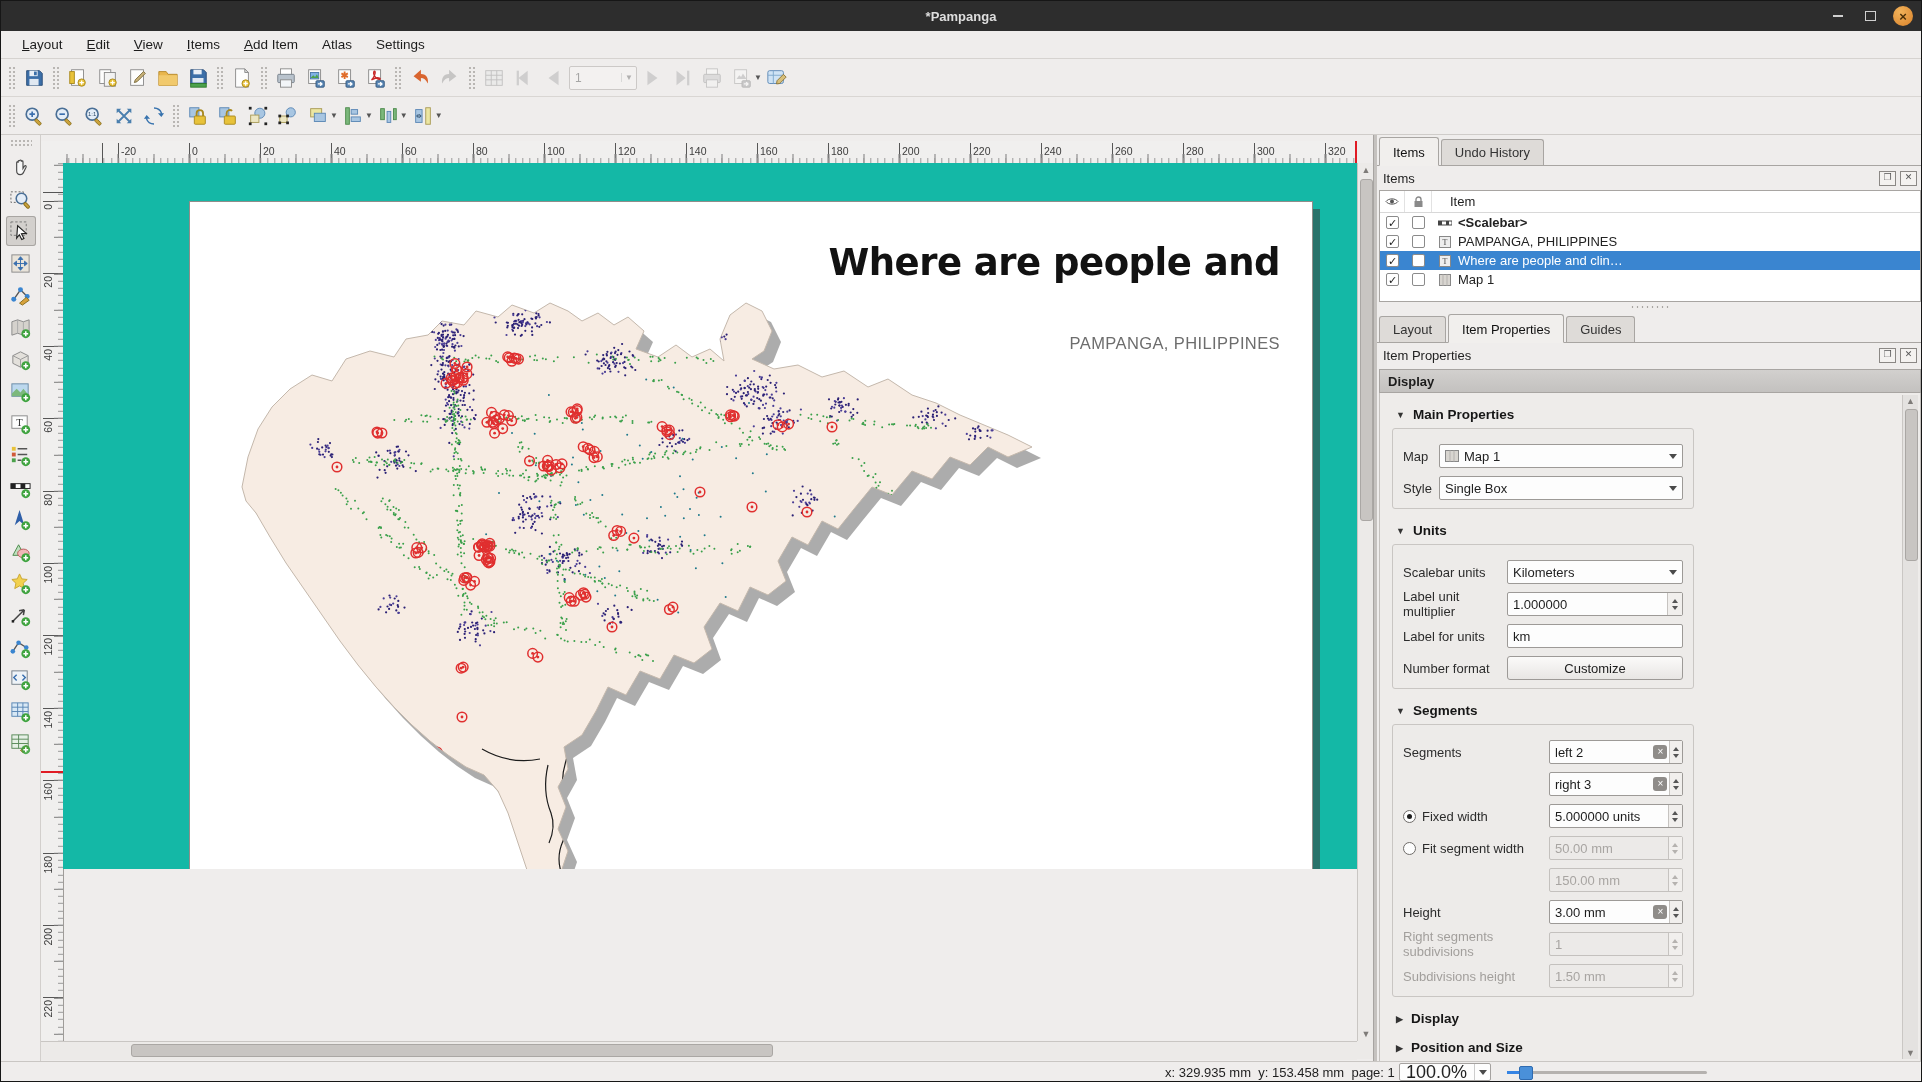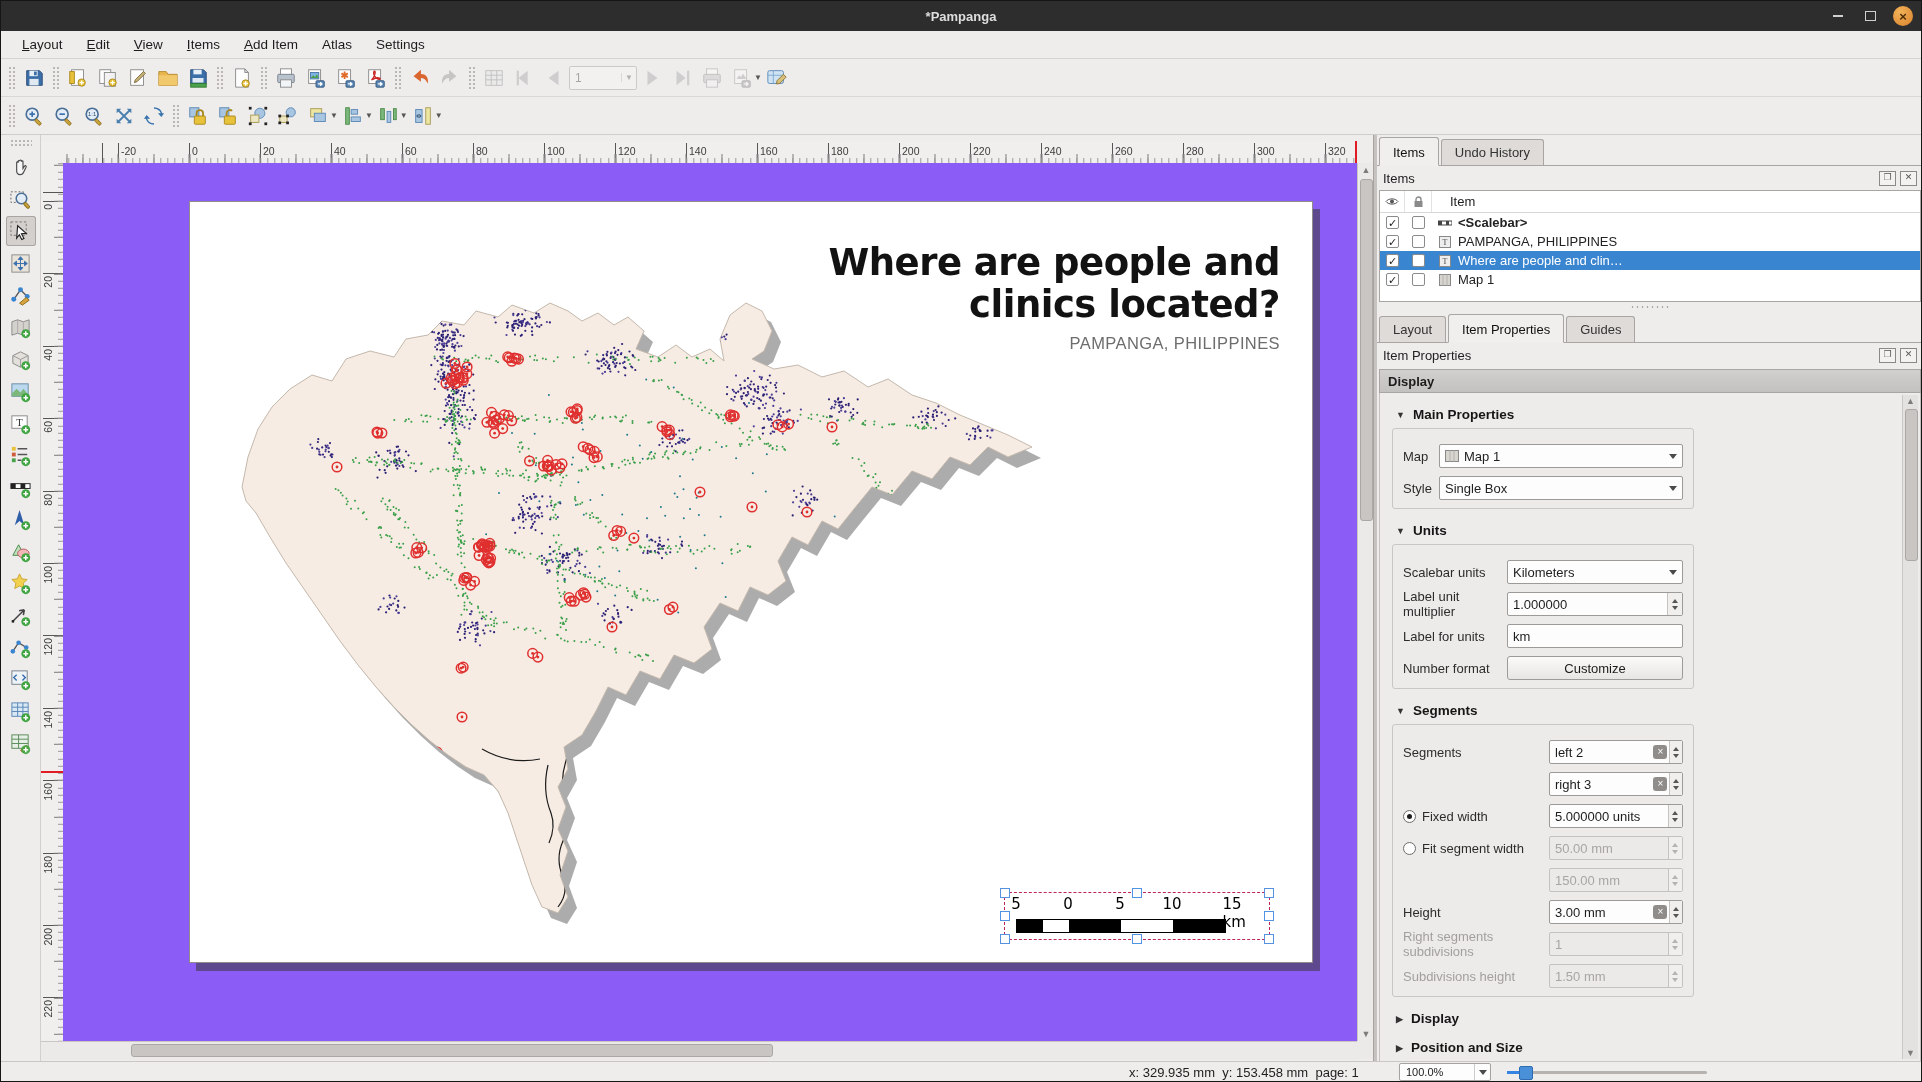--- a/index.html
+++ b/index.html
@@ -55,21 +55,21 @@
       repeating-linear-gradient(180deg,#7b7b7b 0 1px,transparent 1px 36.2px),
       repeating-linear-gradient(180deg,#565656 0 1px,transparent 1px 72.4px);
     background-size:5px 100%,9px 100%,20px 100%;
     background-position:100% 1.8px,100% 1.8px,100% 38px;
     background-repeat:repeat-y;}
   .rlab{position:absolute;font-size:10.5px;color:#3c3c3c;bottom:6px;}
   .rlabv{position:absolute;font-size:10.5px;color:#3c3c3c;left:1px;writing-mode:vertical-rl;transform:rotate(180deg);}
   .redmark-h{position:absolute;top:0;width:1.6px;height:100%;background:#e01b24;}
   .redmark-v{position:absolute;left:0;height:1.6px;width:100%;background:#e01b24;}
   
-  .canvas{position:absolute;left:62px;top:28px;width:1294px;height:878px;background:#8b5cf6;overflow:hidden;}
+  .canvas{position:absolute;left:62px;top:28px;width:1294px;height:706px;background:#14b8a6;overflow:hidden;}
   .page{position:absolute;left:126px;top:38px;width:1122px;height:760px;background:#ffffff;border:1px solid #8f8d8a;
     box-shadow:7px 8px 0 rgba(58,58,58,.55);}
   .ptitle{position:absolute;right:32px;top:40px;width:560px;text-align:right;
     font-family:"DejaVu Sans",sans-serif;font-weight:bold;font-size:37px;line-height:42px;color:#121212;letter-spacing:-.5px;}
   .psub{position:absolute;right:32px;top:132px;width:560px;text-align:right;font-size:16.5px;color:#6d6d6d;letter-spacing:.4px;}
   
   .sbitem{position:absolute;left:814px;top:690px;width:266px;height:48px;border:1px dashed #bf2457;box-sizing:border-box;}
   .sblab{position:absolute;top:2px;font-size:15px;color:#000;transform:translateX(-50%);font-family:"DejaVu Sans",sans-serif;}
   .sbbar{position:absolute;left:11px;top:26px;width:208px;height:12px;border:1px solid #000;background:#fff;}
   .sbseg{position:absolute;top:0;height:100%;}
@@ -135,23 +135,23 @@
     text-align:center;margin-right:2px;flex-shrink:0;}
   .clr + .spin{margin-left:0;}
   .pbtn{flex:1;height:24px;border:1px solid #9d9a97;border-radius:3px;background:linear-gradient(#fbfaf9,#e8e6e4);
     font-size:13px;font-family:inherit;color:#1c1c1c;}
   .radio{width:13px;height:13px;border:1px solid #6f6c69;border-radius:50%;background:#fdfdfd;margin-right:6px;flex-shrink:0;
     display:flex;align-items:center;justify-content:center;box-sizing:border-box;}
   .radio.on::after{content:"";width:5px;height:5px;border-radius:50%;background:#1d1d1d;}
   .miniicon{width:14px;height:12px;margin-right:5px;flex-shrink:0;}
   
   .statusbar{position:absolute;left:0;top:1060px;width:100%;height:22px;background:#efedec;border-top:1px solid #c9c6c3;}
-  .coords{position:absolute;left:1128px;top:3px;font-size:13px;color:#1e1e1e;white-space:pre;}
+  .coords{position:absolute;left:1164px;top:3px;font-size:13px;color:#1e1e1e;white-space:pre;}
   .zoombox{position:absolute;left:1398px;top:1px;width:92px;height:18px;border:1px solid #a5a2a0;background:#fdfdfd;border-radius:2px;
-    display:flex;align-items:center;font-size:11px;padding-left:6px;box-sizing:border-box;}
+    display:flex;align-items:center;font-size:18px;padding-left:6px;box-sizing:border-box;}
   .zoombox .ddcaret{width:15px;border-left:1px solid #ccc;}
   .zslider{position:absolute;left:1506px;top:9px;width:200px;height:3px;background:#b5b2af;border-radius:2px;}
   .zslider .fill{position:absolute;left:0;top:0;height:3px;width:14px;background:#3584e4;}
   .zslider .knob{position:absolute;left:12px;top:-5px;width:12px;height:12px;background:#4a90d9;border:1px solid #2f6bb0;border-radius:2px;}
 </style>
 </head>
 <body>
 
 <div class="window">
 
@@ -624,21 +624,20 @@
         <span class="rlabv" style="top: 620.2px;">160</span>
         <span class="rlabv" style="top: 692.6px;">180</span>
         <span class="rlabv" style="top: 765px;">200</span>
         <span class="rlabv" style="top: 837.4px;">220</span>
       </div>
 
     <div class="canvas">
       <div class="page">
         <div class="ptitle">
           <div>Where are people and</div>
-          <div>clinics located?</div>
         </div>
         <div class="psub">PAMPANGA, PHILIPPINES</div>
 
         <svg class="abs" style="left:42px;top:95px;" width="810" height="630" viewBox="0 0 810 630">
           <defs>
             <path id="blob" d="M10,190 L16,160 26,132 40,110 58,92 80,78 100,84 114,62 138,54 162,60 174,42 196,38 210,24 232,28 244,14 266,20 280,8 302,16 318,6 336,14 350,24 366,16 382,28 396,20 412,34 404,52 426,60 444,48 460,60 478,52 492,64 488,42 498,18 514,6 530,14 540,34 532,54 520,62 542,72 566,68 590,80 612,74 636,90 656,82 680,98 704,106 728,118 752,128 776,138 800,150 776,160 756,150 738,168 718,160 700,182 680,174 660,198 640,190 622,212 606,232 590,224 576,248 560,240 546,264 554,284 536,298 518,290 506,314 488,306 472,330 480,352 462,366 442,358 428,382 408,374 394,398 376,390 364,414 350,438 332,450 336,472 326,490 334,510 326,532 336,554 328,578 336,600 326,616 310,610 300,588 292,564 284,540 276,516 266,494 252,478 234,470 216,458 198,444 180,428 162,410 144,390 126,368 108,344 90,318 72,292 54,266 38,240 24,216 14,204 Z"></path>
             <clipPath id="blobclip">
                 <use href="#blob"></use>
               </clipPath>
           </defs>

